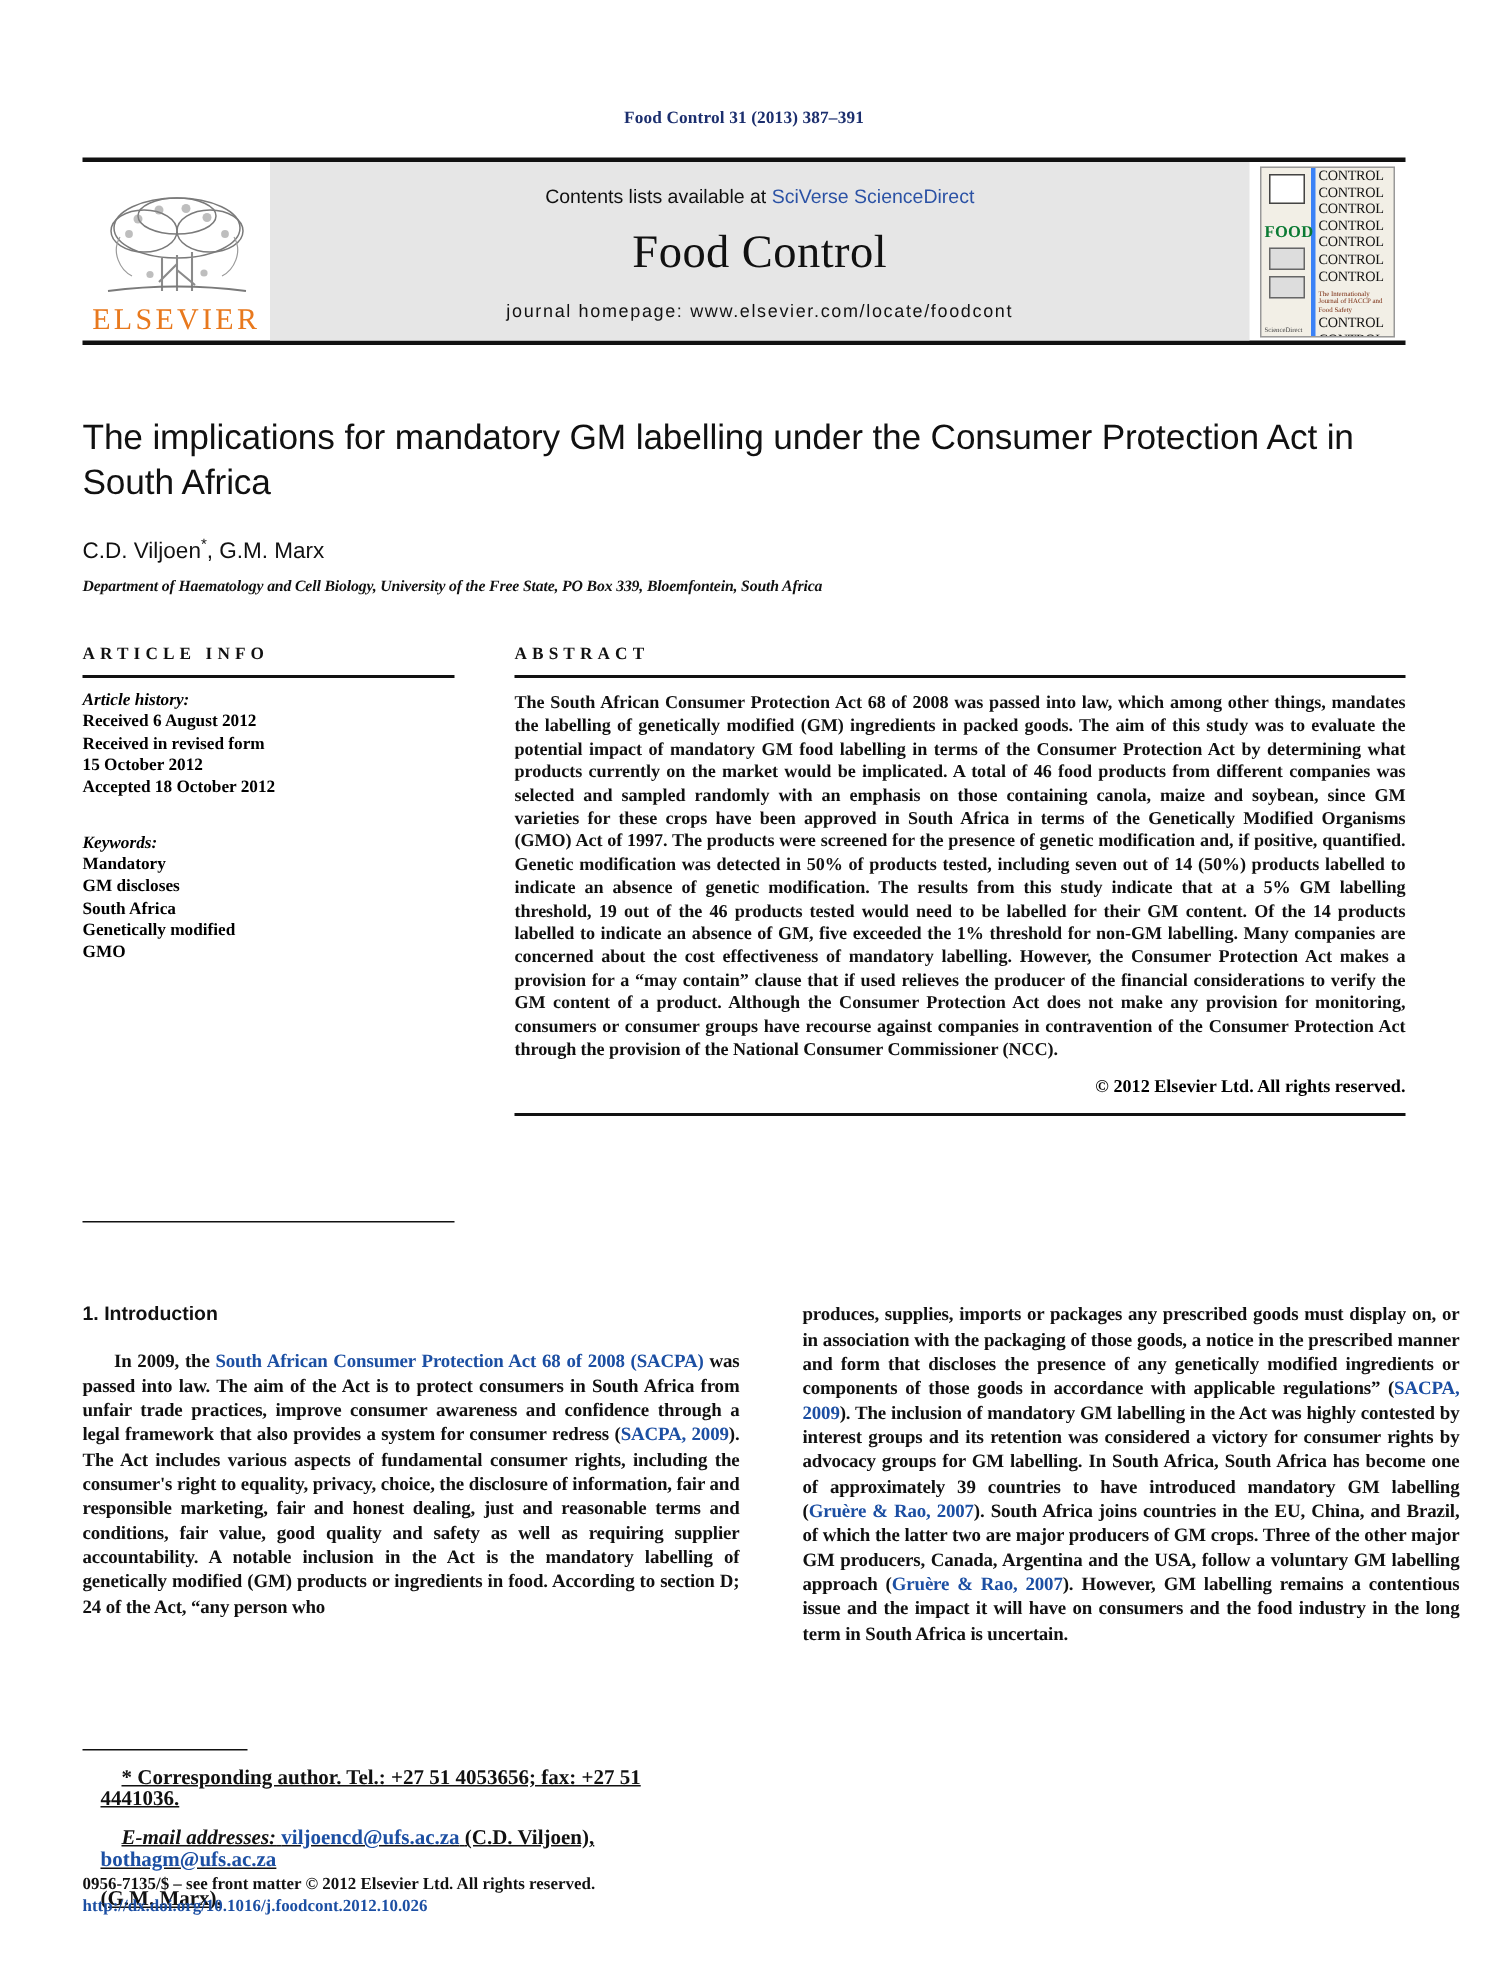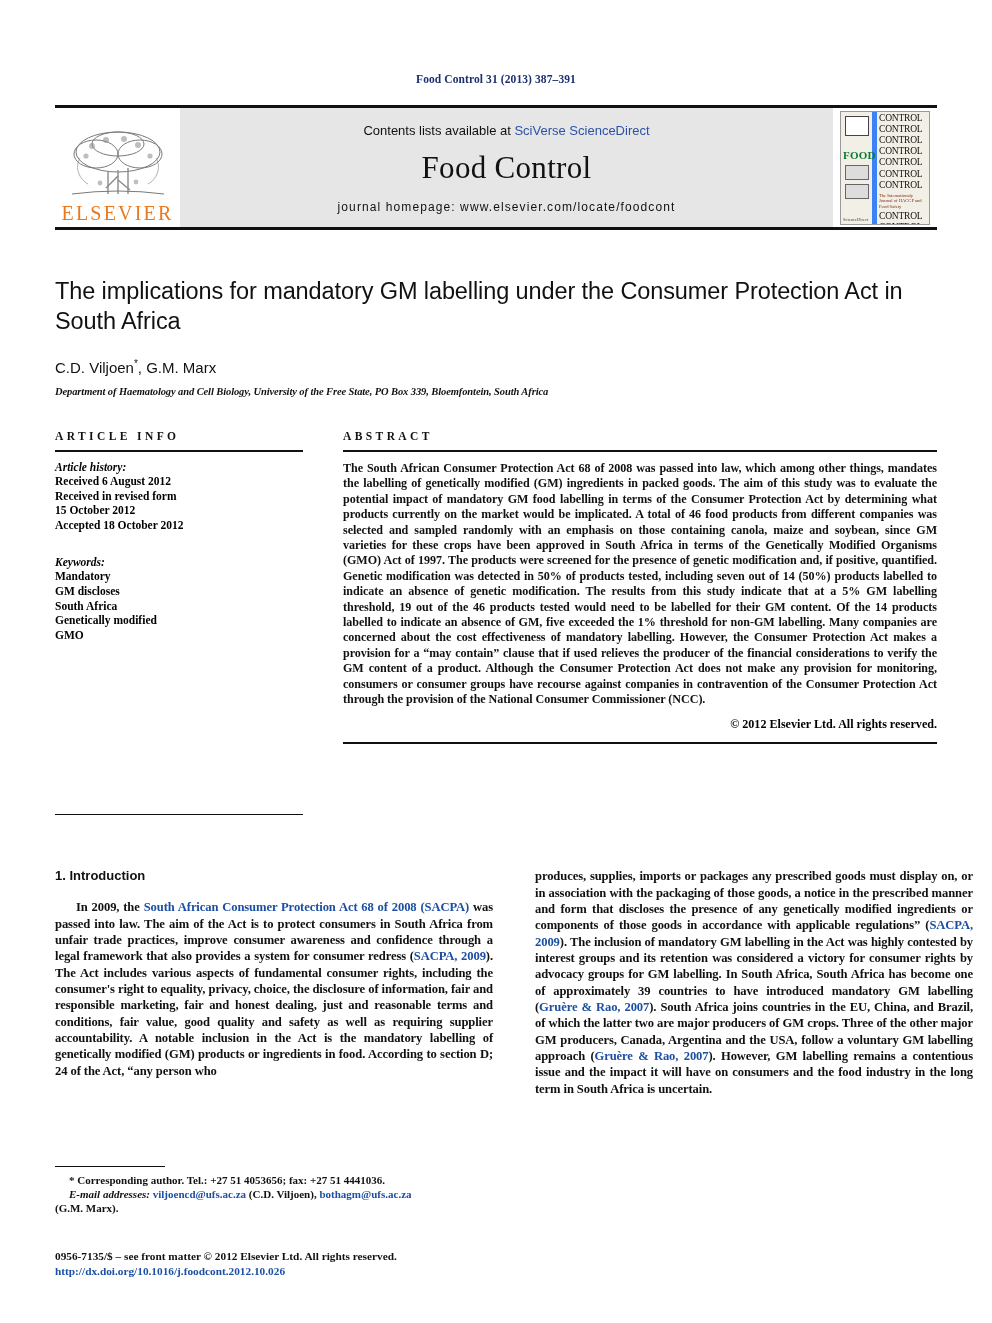--- a/index.html
+++ b/index.html
@@ -103,21 +103,21 @@
     height: 112px;
     background: #f2efe6;
     border: 1px solid #999;
     position: relative;
     overflow: hidden;
     font-family: "Liberation Serif", serif;
   }
   .cover-left {
     position: absolute; left: 0; top: 0;
     width: 36px; height: 100%;
-    border-right: 5px solid #3b82f6;
+    border-right: 3px solid #3b82f6;
     box-sizing: border-box;
     padding: 2px;
   }
   .cover-elsevier-mark {
     width: 22px; height: 18px; border: 1px solid #444; margin: 2px auto 0 auto;
     background:
       linear-gradient(#fff 0 100%);
     position: relative;
   }
   .cover-food {
@@ -247,25 +247,26 @@
 
   
   .footnote {
     position: absolute;
     left: 55px;
     top: 1166px;
     width: 438px;
   }
   .fn-rule { border-top: 1.1px solid #111; width: 110px; margin-bottom: 6px; }
   .fn-line {
-    font-size: 11px;
+    font-size: 14px;
     line-height: 14.2px;
-    margin: 0;
-    font-weight: bold;
-    color: #111;
+    margin: 12px;
+    font-weight: bold;
+    color: #111;
+    text-decoration: underline;
   }
   .fn-indent { text-indent: 14px; }
   .fn-italic { font-style: italic; }
   .fn-link { color: #1c4fa3; }
   .imprint {
     position: absolute;
     left: 55px;
     top: 1249px;
     width: 470px;
   }

